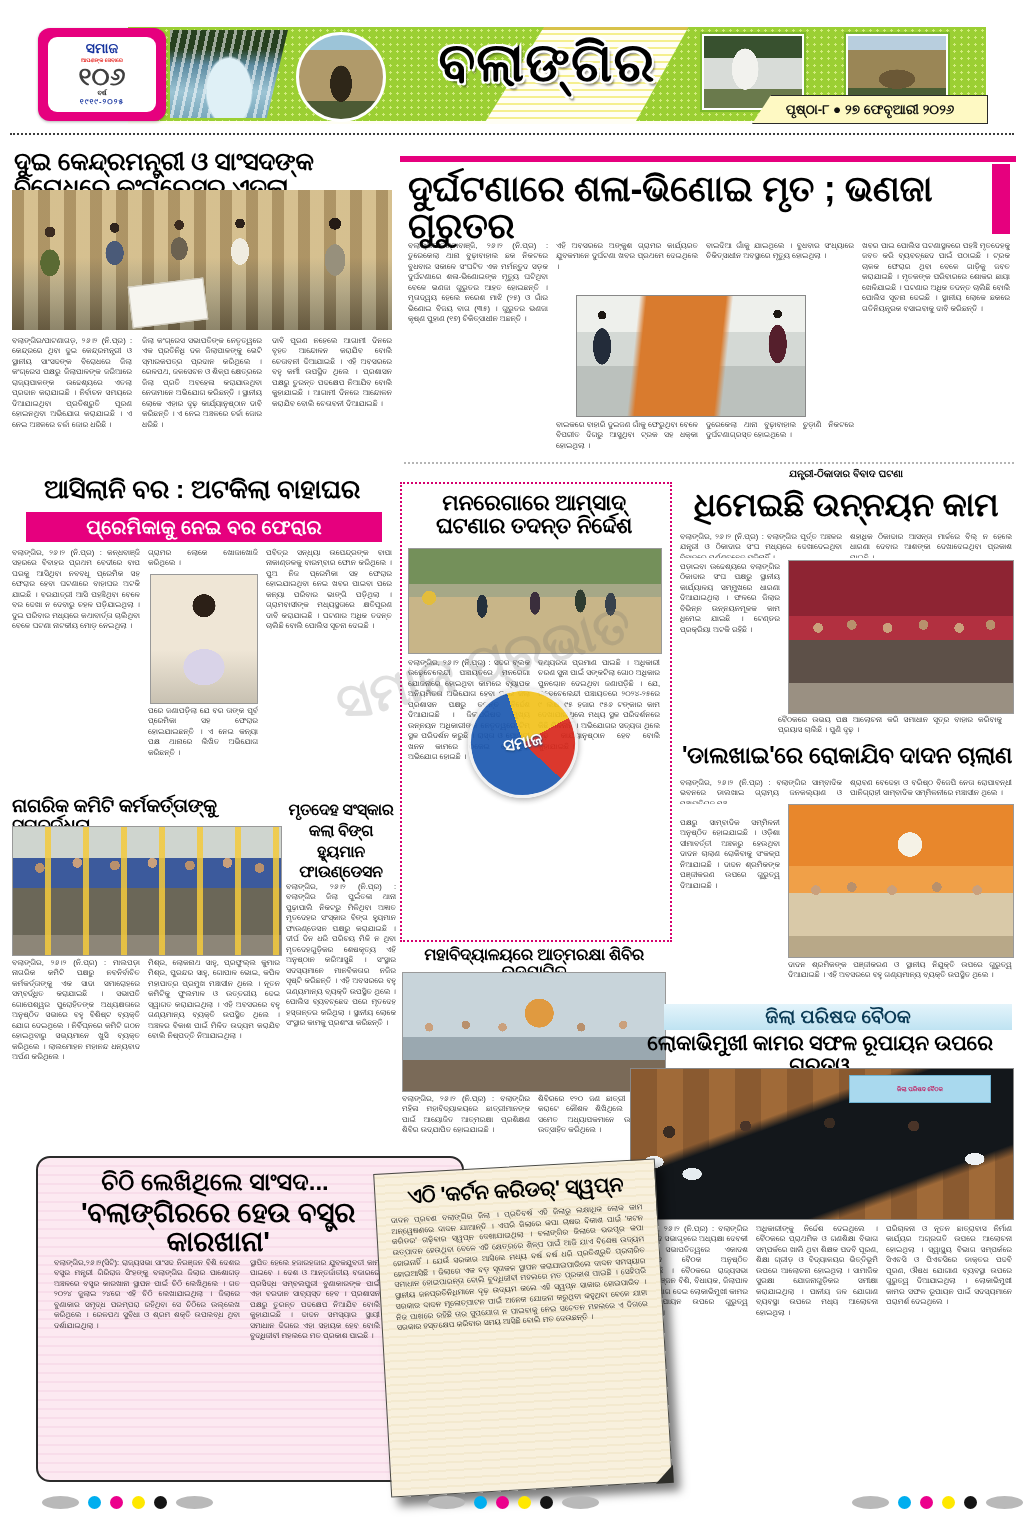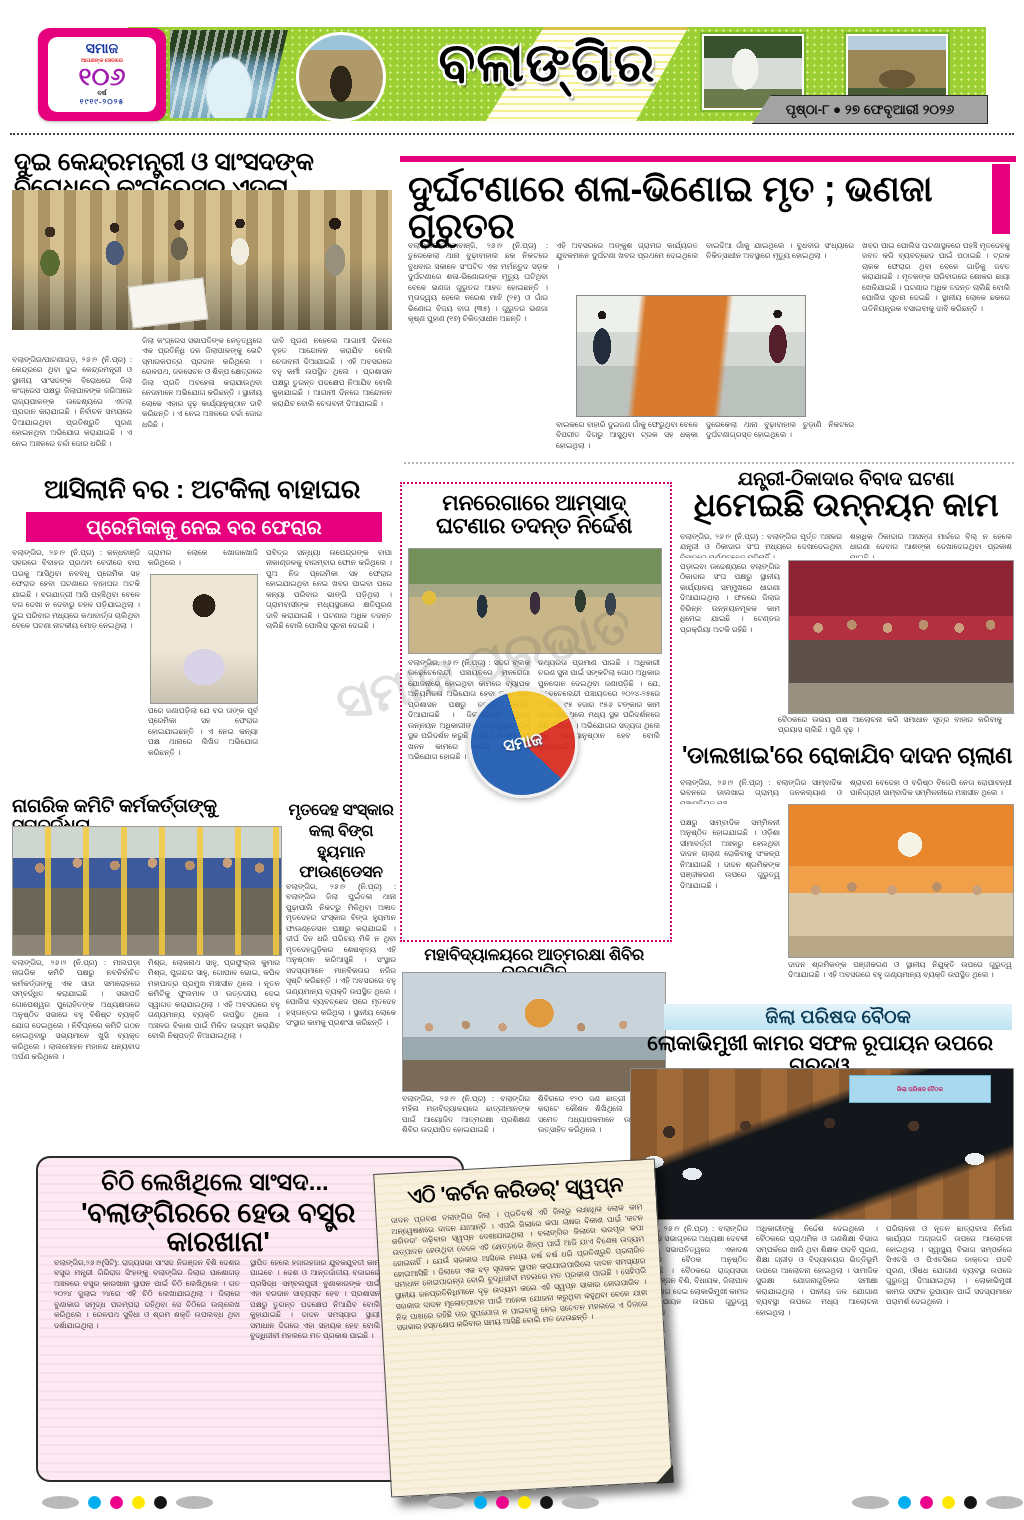--- a/index.html
+++ b/index.html
@@ -7,21 +7,21 @@
   .abs{position:absolute;}
   .hl{font-weight:bold;color:#000;line-height:1.04;letter-spacing:-0.4px;}
   .center{text-align:center;}
   .bt{font-size:7.6px;line-height:1.38;text-align:justify;color:#1d1d1d;overflow:hidden;word-break:break-word;}
   .preline{white-space:pre-line;}
   .photo{background-color:#9a9a90;overflow:hidden;}
   
   .band{background:repeating-linear-gradient(0deg,#fffef4 0 5px,#f5ef8e 5px 7px);border-top:3px solid #d8c24a;}
   .greendots{background-image:radial-gradient(circle 1.2px,#d2ec7e 0 1.2px,transparent 1.3px),linear-gradient(#9bcf33,#9bcf33);background-size:7px 7px,100% 100%;}
   .logv{color:#15339e;font-weight:bold;}
-  .ylwban{background:#a3a3a3;border:1px solid #2a2a2a;clip-path:polygon(8% 0,100% 0,100% 100%,0 100%);display:flex;align-items:center;justify-content:center;font-weight:bold;font-size:13.5px;color:#101010;}
+  .ylwban{background:#fef9c3;border:1px solid #2a2a2a;clip-path:polygon(8% 0,100% 0,100% 100%,0 100%);display:flex;align-items:center;justify-content:center;font-weight:bold;font-size:13.5px;color:#101010;}
   .dotrule{border-top:2px dotted #3c3c3c;}
   .pinkbar{background:#e6007e;color:#fff;font-weight:bold;display:flex;align-items:center;justify-content:center;}
   .dotbox{border:2px dotted #d6006e;background:#fff;}
   
   .ph-congress{background:
     radial-gradient(ellipse 16px 22px at 10% 52%,#5a6a33 0 60%,transparent 61%),
     radial-gradient(ellipse 15px 20px at 27% 45%,#4a5a78 0 60%,transparent 61%),
     radial-gradient(ellipse 14px 19px at 44% 42%,#6c6250 0 60%,transparent 61%),
     radial-gradient(ellipse 15px 22px at 60% 44%,#f0ece0 0 60%,transparent 61%),
     radial-gradient(ellipse 17px 26px at 85% 50%,#97907c 0 60%,transparent 61%),
@@ -132,32 +132,32 @@
 <div class="abs photo ph-arch" style="left:296px;top:32px;width:84px;height:84px;border-radius:50%;border:3px solid #fff;"></div>
 <div class="abs hl center" style="left:386px;top:34px;width:322px;height:84px;font-size:54px;letter-spacing:1px;text-shadow:-2px -2px 0 #fff,2px -2px 0 #fff,-2px 2px 0 #fff,2px 2px 0 #fff,3px 4px 2px rgba(0,0,0,.4);">ବଲାଙ୍ଗିର</div>
 <div class="abs photo ph-temple frame" style="left:702px;top:34px;width:98px;height:72px;"></div>
 <div class="abs photo ph-palace frame" style="left:846px;top:34px;width:98px;height:72px;"></div>
 <div class="abs ylwban" style="left:752px;top:95px;width:234px;height:27px;">ପୃଷ୍ଠା-୮ ● ୨୭ ଫେବୃଆରୀ ୨୦୨୬</div>
 
 <div class="abs" style="left:38px;top:28px;width:128px;height:93px;background:#e6007e;border-radius:12px;box-shadow:0 1px 3px rgba(0,0,0,.3);"></div>
 <div class="abs" style="left:48px;top:37px;width:108px;height:75px;background:#fff;border-radius:9px;text-align:center;">
   <div class="logv" style="font-size:14px;margin-top:3px;">ସମାଜ</div>
   <div style="font-size:5.5px;color:#e6231e;font-weight:bold;">ଆପଣଙ୍କ ସେବାରେ</div>
-  <div style="font-size:25px;font-weight:bold;color:#a21caf;line-height:1;">୧୦୬</div>
+  <div style="font-size:25px;font-weight:bold;color:#404040;line-height:1;">୧୦୬</div>
   <div style="font-size:6.5px;color:#222;font-weight:bold;">ବର୍ଷ</div>
   <div class="logv" style="font-size:7.5px;letter-spacing:1px;">୧୯୧୯-୨୦୨୫</div>
 </div>
 
 <div class="abs dotrule" style="left:10px;top:133px;width:1004px;"></div>
 
 <div class="abs hl" style="left:14px;top:148px;width:378px;font-size:25px;">ଦୁଇ କେନ୍ଦ୍ରମନ୍ତ୍ରୀ ଓ ସାଂସଦଙ୍କ ବିରୋଧରେ କଂଗ୍ରେସର ଏତଲା</div>
 <div class="abs photo ph-congress" style="left:12px;top:190px;width:380px;height:140px;">
   <div class="abs letter" style="left:118px;top:92px;width:74px;height:40px;"></div>
 </div>
-<div class="abs bt" style="left:12px;top:336px;width:120px;height:132px;margin-top:19px;">ବଲାଙ୍ଗିର/ପାଟଣାଗଡ଼, ୨୬।୨ (ନି.ପ୍ର) : କେନ୍ଦ୍ରରେ ଥିବା ଦୁଇ କେନ୍ଦ୍ରମନ୍ତ୍ରୀ ଓ ସ୍ଥାନୀୟ ସାଂସଦଙ୍କ ବିରୋଧରେ ଜିଲା କଂଗ୍ରେସ ପକ୍ଷରୁ ଜିଲାପାଳଙ୍କ ଜରିଆରେ ରାଜ୍ୟପାଳଙ୍କ ଉଦ୍ଦେଶ୍ୟରେ ଏତଲା ପ୍ରଦାନ କରାଯାଇଛି । ନିର୍ବାଚନ ସମୟରେ ଦିଆଯାଇଥିବା ପ୍ରତିଶ୍ରୁତି ପୂରଣ ହୋଇନଥିବା ଅଭିଯୋଗ କରାଯାଇଛି । ଏ ନେଇ ଅଞ୍ଚଳରେ ଚର୍ଚ୍ଚା ଜୋର ଧରିଛି ।</div>
+<div class="abs bt" style="left:12px;top:336px;width:120px;height:132px;">ବଲାଙ୍ଗିର/ପାଟଣାଗଡ଼, ୨୬।୨ (ନି.ପ୍ର) : କେନ୍ଦ୍ରରେ ଥିବା ଦୁଇ କେନ୍ଦ୍ରମନ୍ତ୍ରୀ ଓ ସ୍ଥାନୀୟ ସାଂସଦଙ୍କ ବିରୋଧରେ ଜିଲା କଂଗ୍ରେସ ପକ୍ଷରୁ ଜିଲାପାଳଙ୍କ ଜରିଆରେ ରାଜ୍ୟପାଳଙ୍କ ଉଦ୍ଦେଶ୍ୟରେ ଏତଲା ପ୍ରଦାନ କରାଯାଇଛି । ନିର୍ବାଚନ ସମୟରେ ଦିଆଯାଇଥିବା ପ୍ରତିଶ୍ରୁତି ପୂରଣ ହୋଇନଥିବା ଅଭିଯୋଗ କରାଯାଇଛି । ଏ ନେଇ ଅଞ୍ଚଳରେ ଚର୍ଚ୍ଚା ଜୋର ଧରିଛି ।</div>
 <div class="abs bt" style="left:142px;top:336px;width:120px;height:132px;">ଜିଲା କଂଗ୍ରେସ ସଭାପତିଙ୍କ ନେତୃତ୍ୱରେ ଏକ ପ୍ରତିନିଧି ଦଳ ଜିଲାପାଳଙ୍କୁ ଭେଟି ସ୍ମାରକପତ୍ର ପ୍ରଦାନ କରିଥିଲେ । ରେଳପଥ, ଜଳସେଚନ ଓ ଶିଳ୍ପ କ୍ଷେତ୍ରରେ ଜିଲା ପ୍ରତି ଅବହେଳା କରାଯାଉଥିବା ନେତାମାନେ ଅଭିଯୋଗ କରିଛନ୍ତି । ସ୍ଥାନୀୟ ଲୋକେ ଏହାର ଦୃଢ଼ କାର୍ଯ୍ୟାନୁଷ୍ଠାନ ଦାବି କରିଛନ୍ତି । ଏ ନେଇ ଅଞ୍ଚଳରେ ଚର୍ଚ୍ଚା ଜୋର ଧରିଛି ।</div>
 <div class="abs bt" style="left:272px;top:336px;width:120px;height:132px;">ଦାବି ପୂରଣ ନହେଲେ ଆଗାମୀ ଦିନରେ ବୃହତ ଆନ୍ଦୋଳନ କରାଯିବ ବୋଲି ଚେତାବନୀ ଦିଆଯାଇଛି । ଏହି ଅବସରରେ ବହୁ କର୍ମୀ ଉପସ୍ଥିତ ଥିଲେ । ପ୍ରଶାସନ ପକ୍ଷରୁ ତୁରନ୍ତ ପଦକ୍ଷେପ ନିଆଯିବ ବୋଲି କୁହାଯାଇଛି । ଆଗାମୀ ଦିନରେ ଆନ୍ଦୋଳନ କରାଯିବ ବୋଲି ଚେତାବନୀ ଦିଆଯାଇଛି ।</div>
 
 <div class="abs" style="left:400px;top:156px;width:616px;height:6px;background:#e6007e;"></div>
 <div class="abs" style="left:992px;top:164px;width:18px;height:70px;background:#e6007e;"></div>
 <div class="abs hl" style="left:408px;top:170px;width:578px;font-size:36px;">ଦୁର୍ଘଟଣାରେ ଶଳା-ଭିଣୋଇ ମୃତ ; ଭଣଜା ଗୁରୁତର</div>
 <div class="abs bt" style="left:408px;top:241px;width:140px;height:228px;">ବଲାଙ୍ଗିର/କଣ୍ଟାବାଞ୍ଜି, ୨୬।୨ (ନି.ପ୍ର) : ତୁରେକେଲା ଥାନା ବୁଢ଼ାବାହାଲ ଛକ ନିକଟରେ ବୁଧବାର ସକାଳେ ସଂଘଟିତ ଏକ ମର୍ମନ୍ତୁଦ ସଡ଼କ ଦୁର୍ଘଟଣାରେ ଶଳା-ଭିଣୋଇଙ୍କ ମୃତ୍ୟୁ ଘଟିଥିବା ବେଳେ ଭଣଜା ଗୁରୁତର ଆହତ ହୋଇଛନ୍ତି । ମୃତାଦ୍ୱୟ ହେଲେ ନରେଶ ମାଝି (୨୫) ଓ ଗାଁର ଭିଣୋଇ ବିଜୟ ବାଗ (୩୫) । ଗୁରୁତର ଭଣଜା କୃଷ୍ଣ ପୁହାଣ (୧୭) ଚିକିତ୍ସାଧୀନ ଅଛନ୍ତି ।</div>
 <div class="abs bt" style="left:556px;top:241px;width:142px;height:50px;">ଏହି ଅବସରରେ ଅଙ୍କୁଶ ଗ୍ରାମର କାର୍ଯ୍ୟରତ ଯୁବକମାନେ ଦୁର୍ଘଟଣା ଖବର ପ୍ରଥମେ ଦେଇଥିଲେ ।</div>
 <div class="abs bt" style="left:706px;top:241px;width:148px;height:50px;">ବାଇଦିଆ ଗାଁକୁ ଯାଇଥିଲେ । ବୁଧବାର ସଂଧ୍ୟାରେ ଚିକିତ୍ସାଧୀନ ଅବସ୍ଥାରେ ମୃତ୍ୟୁ ହୋଇଥିଲା ।</div>
 <div class="abs photo ph-stretcher" style="left:576px;top:295px;width:228px;height:120px;border:1px solid #888;"></div>
@@ -178,21 +178,21 @@
 <div class="abs hl center preline" style="left:406px;top:492px;width:256px;font-size:22px;">ମନରେଗାରେ ଆମ୍ସାଦ୍
 ଘଟଣାର ତଦନ୍ତ ନିର୍ଦ୍ଦେଶ</div>
 <div class="abs photo ph-mnrega" style="left:408px;top:548px;width:252px;height:104px;border:1px solid #999;"></div>
 <div class="abs bt" style="left:408px;top:658px;width:122px;height:272px;">ବଲାଙ୍ଗିର, ୨୬।୨ (ନି.ପ୍ର) : ସଦର ବ୍ଲକ ଉଢ଼େଚେଲେନ୍ଦୀ ପଞ୍ଚାୟତରେ ମନରେଗା ଯୋଜନାରେ ହୋଇଥିବା କାମରେ ବ୍ୟାପକ ଅନିୟମିତତା ଅଭିଯୋଗ ହେବା ପରେ ଜିଲା ପ୍ରଶାସନ ପକ୍ଷରୁ ତଦନ୍ତ ନିର୍ଦ୍ଦେଶ ଦିଆଯାଇଛି । ଜିଲାପରିଷଦ ମୁଖ୍ୟ ଉନ୍ନୟନ ଅଧିକାରୀଙ୍କ ନେତୃତ୍ୱରେ ଟିମ୍ ସ୍ଥଳ ପରିଦର୍ଶନ କରୁଛି । ରାସ୍ତା ଓ ପୋଖରୀ ଖନନ କାମରେ ଠକେଇ ହୋଇଥିବା ଅଭିଯୋଗ ହୋଇଛି ।</div>
 <div class="abs bt" style="left:538px;top:658px;width:122px;height:272px;">ତଥ୍ୟରତା ପ୍ରମାଣ ପାଇଛି । ଅଧିକାରୀ ଚରଣ ସୁନା ପାଇଁ ସଙ୍କଟିଲା ଗୋଠ ଅଧିକାର ପୁନଶ୍ଚୋନ ଦେଇଥିବା ଜଣାପଡ଼ିଛି । ଯେ, ଉଢ଼େଚେଲେନ୍ଦୀ ପଞ୍ଚାୟତରେ ୨୦୨୪-୨୫ରେ ୯ ଲକ୍ଷ ୯୫ ହଜାର ୯୫୬ ଟଙ୍କାର କାମ ଦେଖାଯାଇଥିଲେ ମଧ୍ୟ ସ୍ଥଳ ପରିଦର୍ଶନରେ କିଛି ମିଳିନାହିଁ । ଅଭିଯୋଗର ସତ୍ୟତା ଥିଲେ ଦୃଢ଼ କାର୍ଯ୍ୟାନୁଷ୍ଠାନ ହେବ ବୋଲି କୁହାଯାଇଛି ।</div>
 <div class="abs wmgray" style="left:330px;top:620px;width:400px;font-size:52px;">ସମାଜ ପ୍ରଭାତ</div>
 <div class="abs wmbadge" style="left:468px;top:688px;width:104px;height:104px;">
     <span>ସମାଜ</span>
   </div>
 
-<div class="abs kicker" style="left:680px;top:468px;width:332px;font-size:19px;">ଯନ୍ତ୍ରୀ-ଠିକାଦାର ବିବାଦ ଘଟଣା</div>
+<div class="abs kicker" style="left:680px;top:468px;width:332px;font-size:10px;">ଯନ୍ତ୍ରୀ-ଠିକାଦାର ବିବାଦ ଘଟଣା</div>
 <div class="abs hl center" style="left:678px;top:488px;width:336px;font-size:33px;">ଧିମେଇଛି ଉନ୍ନୟନ କାମ</div>
 <div class="abs bt" style="left:680px;top:532px;width:162px;height:26px;">ବଲାଙ୍ଗିର, ୨୬।୨ (ନି.ପ୍ର) : ବଲାଙ୍ଗିର ପୂର୍ତ୍ତ ଅଞ୍ଚଳର ଯନ୍ତ୍ରୀ ଓ ଠିକାଦାର ସଂଘ ମଧ୍ୟରେ ଦେଖାଦେଇଥିବା ବିବାଦରେ ପୂର୍ଣ୍ଣଚ୍ଛେଦ ପଡ଼ିନାହିଁ ।</div>
 <div class="abs bt" style="left:850px;top:532px;width:162px;height:26px;">ଶହାଧିକ ଠିକାଦାର ଆସନ୍ତା ମାର୍ଚ୍ଚରେ ବିଲ୍ ନ ହେଲେ ଧାରଣା ଦେବାର ଆଶଙ୍କା ଦେଖାଦେଇଥିବା ପ୍ରକାଶ ପାଇଛି ।</div>
 <div class="abs bt" style="left:680px;top:562px;width:100px;height:176px;">ପଡ଼ାଇବା ଉଦ୍ଦେଶ୍ୟରେ ବଲାଙ୍ଗିର ଠିକାଦାର ସଂଘ ପକ୍ଷରୁ ସ୍ଥାନୀୟ କାର୍ଯ୍ୟାଳୟ ସମ୍ମୁଖରେ ଧାରଣା ଦିଆଯାଇଥିଲା । ଫଳରେ ଜିଲାର ବିଭିନ୍ନ ଉନ୍ନୟନମୂଳକ କାମ ଧିମେଇ ଯାଇଛି । ଟେଣ୍ଡର ପ୍ରକ୍ରିୟା ଅଟକି ରହିଛି ।</div>
 <div class="abs photo ph-redmeet" style="left:788px;top:560px;width:224px;height:152px;border:1px solid #999;"></div>
 <div class="abs bt" style="left:749px;top:715px;width:224px;height:24px;margin-left:29px;">ବୈଠକରେ ଉଭୟ ପକ୍ଷ ଆଲୋଚନା କରି ସମାଧାନ ସୂତ୍ର ବାହାର କରିବାକୁ ପ୍ରୟାସ ଚାଲିଛି । ପୁଣି ଦୃଢ଼ ।</div>
 
 <div class="abs hl center" style="left:678px;top:744px;width:338px;font-size:23px;">'ଡାଲଖାଇ'ରେ ରୋକାଯିବ ଦାଦନ ଚାଲାଣ</div>
 <div class="abs bt" style="left:680px;top:778px;width:162px;height:26px;">ବଲାଙ୍ଗିର, ୨୬।୨ (ନି.ପ୍ର) : ବଲାଙ୍ଗିର ସାମ୍ବାଦିକ ଭବନରେ ଡାଲଖାଇ ଗ୍ରାମ୍ୟ ଜନକଲ୍ୟାଣ ଓ ପଞ୍ଚାୟତିରାଜ ମଞ୍ଚ</div>
 <div class="abs bt" style="left:850px;top:778px;width:162px;height:26px;">ଶ୍ରାବଣ ବେଦେହା ଓ ବରିଷ୍ଠ ବିଜେପି ନେତା ରୋପାବନ୍ଧୀ ପାନିଗ୍ରାହୀ ସାମ୍ବାଦିକ ସମ୍ମିଳନୀରେ ମଞ୍ଚାସୀନ ଥିଲେ ।</div>

